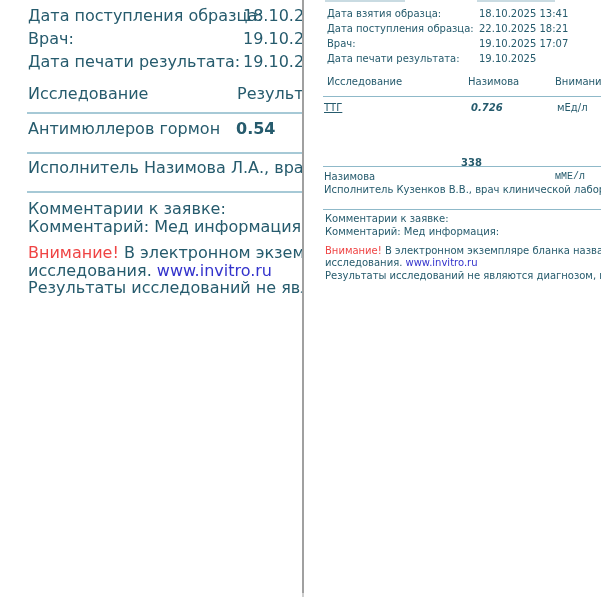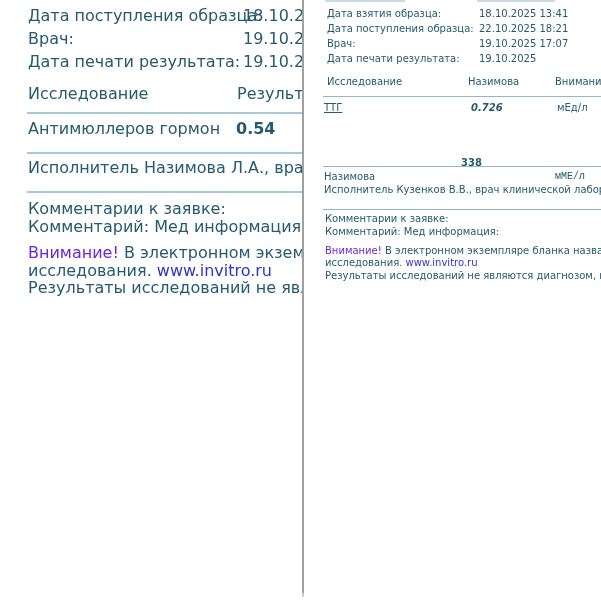--- a/index.html
+++ b/index.html
@@ -15,21 +15,21 @@
 
   
   .panel-left .txt  { font-size:16px; line-height:19px; color:#265b6d; }
   .panel-left .rule { position:absolute; left:27px; right:0; height:2px; background:#a6c9d6; }
 
   
   .panel-right .txt  { font-size:10px; line-height:12px; color:#265b6d; }
   .panel-right .rule { position:absolute; left:18px; right:0; height:1px; background:#8fb9c9; }
 
   .blue   { color:#3333cc; }
-  .orange { color:#6d28d9; }
+  .orange { color:#ef4444; }
   .val    { color:#17414d; font-weight:bold; }
   a.link  { color:#3333cc; text-decoration:none; cursor:pointer; }
 
   .divider      { position:absolute; left:302px; top:0; width:2px; height:593px; background:#a0a0a0; }
   .divider-tail { position:absolute; left:302px; top:593px; width:2px; height:4px; background:#cfcfcf; }
 
   .frag { position:absolute; top:0; height:2px; background:#c9dbe2; }
   .frag-a { left:20px;  width:80px; }
   .frag-b { left:172px; width:78px; }
 </style>

